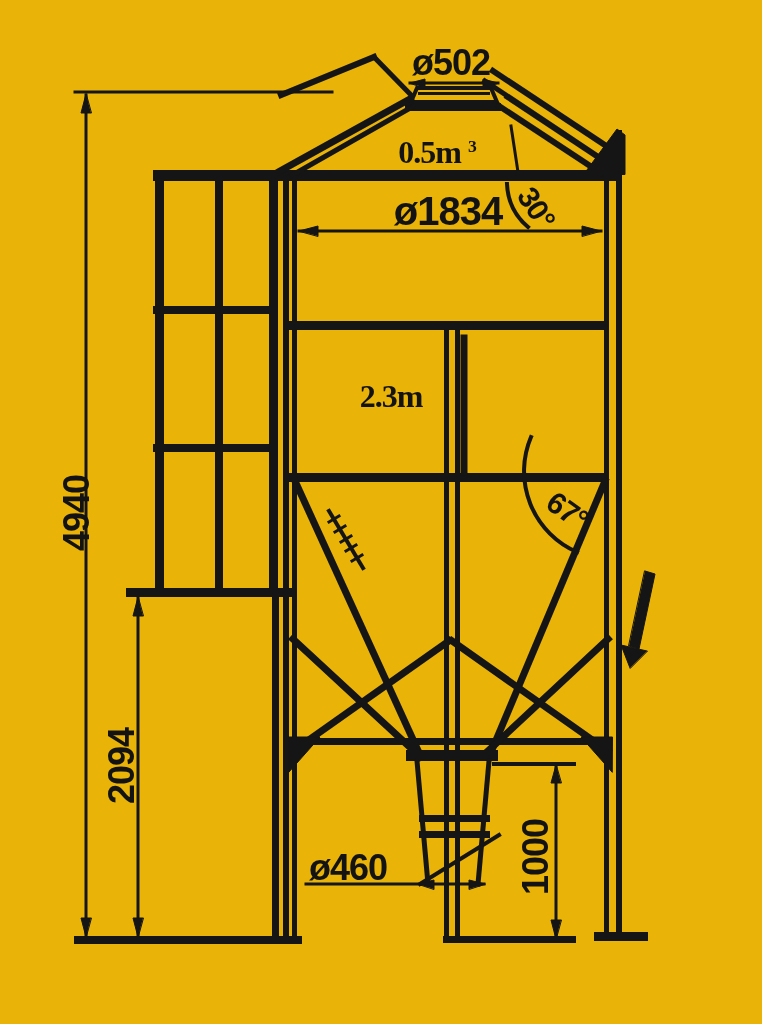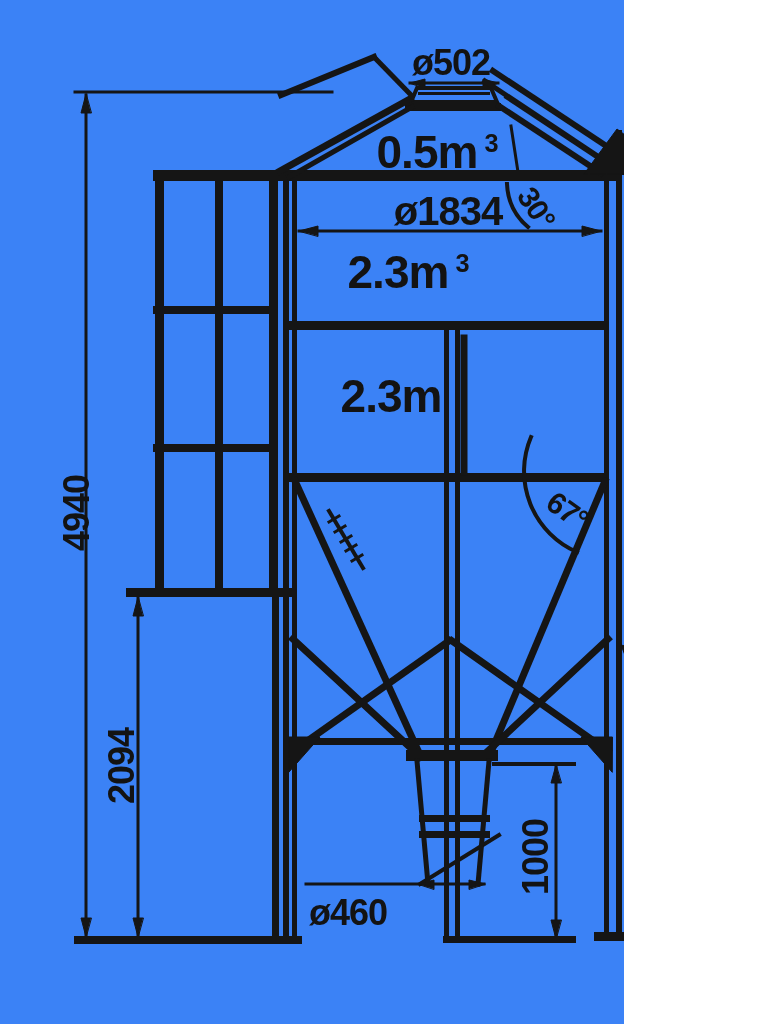--- a/index.html
+++ b/index.html
@@ -1,29 +1,29 @@
 <!DOCTYPE html>
 <html><head>
 <meta charset="utf-8">
 <style>
   html,body{margin:0;padding:0;background:#ffffff;}
   .canvas{
-    position:relative;width:624px;height:1024px;background:#3b82f6;
+    position:relative;width:762px;height:1024px;background:#eab308;
     font-family:"Liberation Sans",sans-serif;color:#151515;overflow:hidden;
   }
   .linework{position:absolute;left:0;top:0;}
   .lbl{
     position:absolute;font-weight:bold;white-space:nowrap;
     letter-spacing:-1px;color:#131313;line-height:1;
     transform:translate(-50%,-50%);
   }
   .lbl.r90{transform:translate(-50%,-50%) rotate(-90deg);}
   .lbl.rot57{transform:translate(-50%,-50%) rotate(57deg);}
   .lbl.rot35{transform:translate(-50%,-50%) rotate(35deg);}
-  .f46{font-size:46px;}
+  .f46{font-size:32px;font-family:Liberation Serif, serif;}
   .f38{font-size:40px;}
   .f36{font-size:36px;}
   .f30{font-size:30px;}
   .sup{font-size:0.55em;position:relative;top:-0.62em;margin-left:7px;font-weight:bold;}
 </style>
 </head>
 <body>
 
 <div class="canvas">
 
@@ -128,30 +128,27 @@
   <div class="lbl f36" style="left:451px;top:63px;">ø502</div>
 
   <div class="lbl f46" style="left:437px;top:152px;">
     <span>0.5m</span><span class="sup">3</span>
   </div>
 
   <div class="lbl f38" style="left:448px;top:211px;">ø1834</div>
 
   <div class="lbl f30 rot57" style="left:536px;top:208px;">30°</div>
 
-  <div class="lbl f46" style="left:408px;top:272px;">
-    <span>2.3m</span><span class="sup">3</span>
-  </div>
 
   <div class="lbl f46" style="left:391px;top:396px;">2.3m</div>
 
 
   <div class="lbl f30 rot35" style="left:567px;top:511px;">67°</div>
 
   <div class="lbl f36 r90" style="left:77px;top:513px;">4940</div>
 
   <div class="lbl f36 r90" style="left:122px;top:766px;">2094</div>
 
-  <div class="lbl f36" style="left:348px;top:868px;margin-top:45px;">ø460</div>
+  <div class="lbl f36" style="left:348px;top:868px;">ø460</div>
 
   <div class="lbl f36 r90" style="left:536px;top:857px;">1000</div>
 
 </div>
 
 </body></html>

